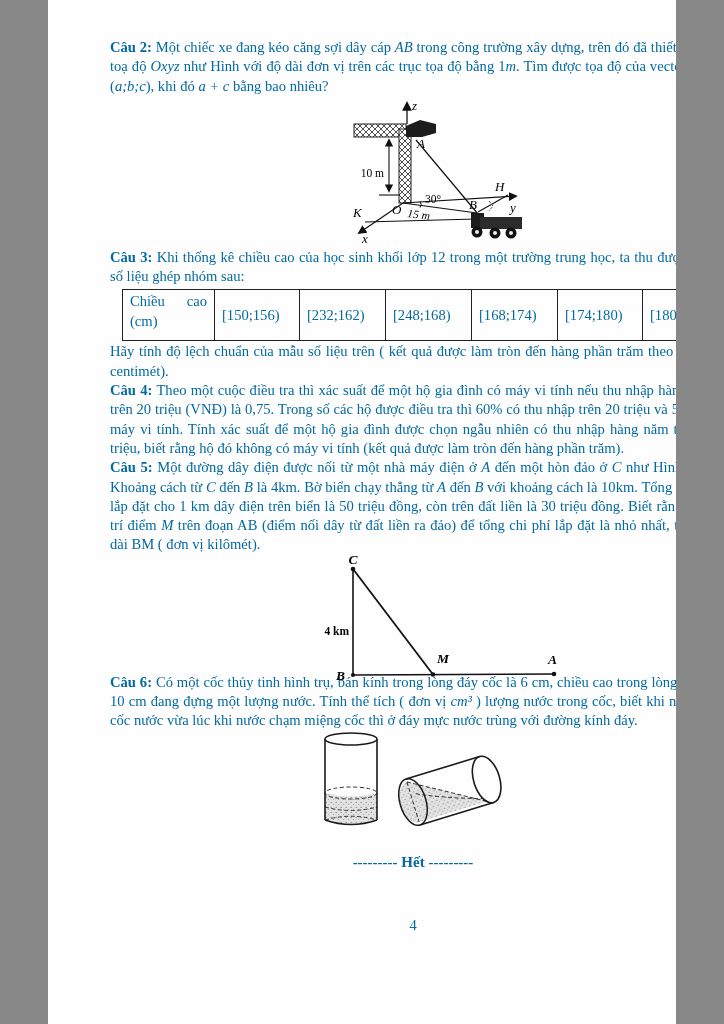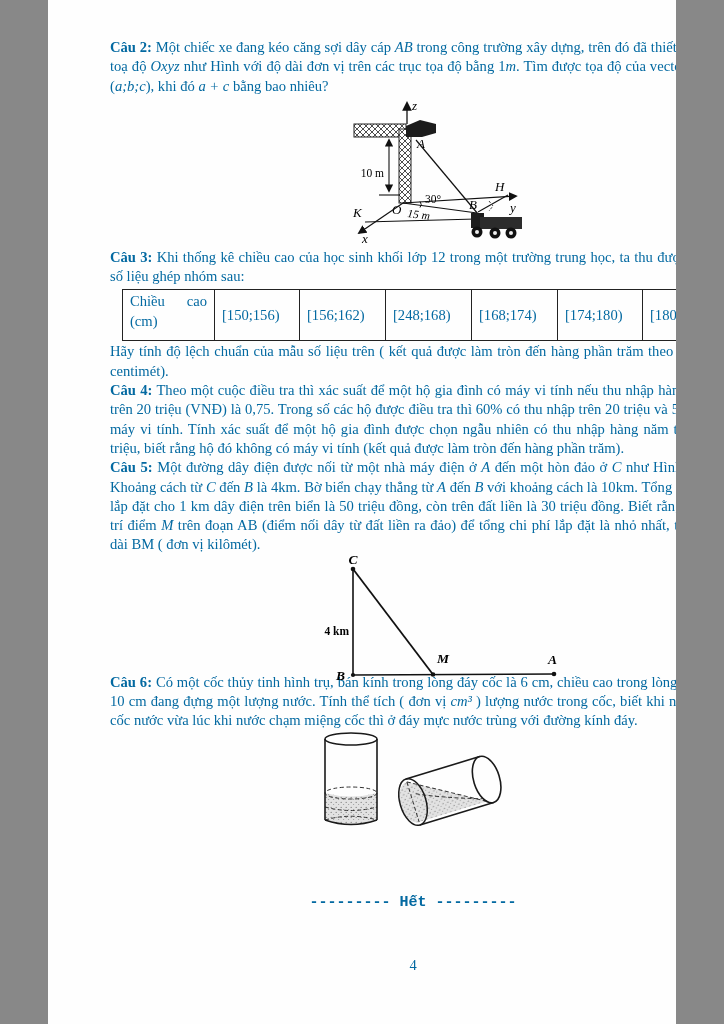--- a/index.html
+++ b/index.html
@@ -16,21 +16,21 @@
   .fig1{height:144px;margin-left:214px;}
   .fig2{height:114px;margin-left:204px;}
   .fig3{height:122px;margin-left:210px;}
   .fig svg{display:block;}
   table.stats{border-collapse:collapse;table-layout:fixed;width:606px;margin:3px 0 1px 12px;}
   table.stats td{border:1.4px solid #222;padding:2px 7px;font-size:14.6px;}
   td.hdr{vertical-align:top;text-align:justify;height:46px;}
   td.hdr .j{text-align:justify;text-align-last:justify;}
   td.iv{vertical-align:middle;font-family:Liberation Serif, serif;}
   td.cnt{height:26px;vertical-align:middle;}
-  .endmark{ text-align:center;font-weight:bold;margin-top:40px;font-size:15px;font-family:Liberation Mono, monospace;}
+  .endmark{ text-align:center;font-weight:bold;font-size:15px;}
   .pagenum{ text-align:center;margin-top:44px;font-size:14.5px;}
   svg text{font-family:"Liberation Serif","DejaVu Serif",serif;}
   .svar{font-style:italic;font-size:13px;}
   .svarb{font-style:italic;font-size:13.5px;font-weight:bold;}
   .smea{font-size:11.5px;}
 </style>
 </head>
 <body>
 
 <div class="page">
@@ -109,21 +109,21 @@
           <col style="width:85px;">
           <col style="width:86px;">
       </colgroup>
       <tbody>
           <tr>
         <td class="hdr">
           <div class="j">Chiều cao</div>
           <div>(cm)</div>
         </td>
         <td class="iv">[150;156)</td>
-        <td class="iv">[156;162)</td>
+        <td class="iv">[232;162)</td>
         <td class="iv">[248;168)</td>
         <td class="iv">[168;174)</td>
         <td class="iv">[174;180)</td>
         <td class="iv">[180;186)</td>
       </tr>
     </tbody>
       </table>
 
     <p class="para"><span>Hãy tính độ lệch chuẩn của mẫu số liệu trên ( kết quả được làm tròn đến hàng phần trăm theo đơn vị centimét).</span></p>
 

